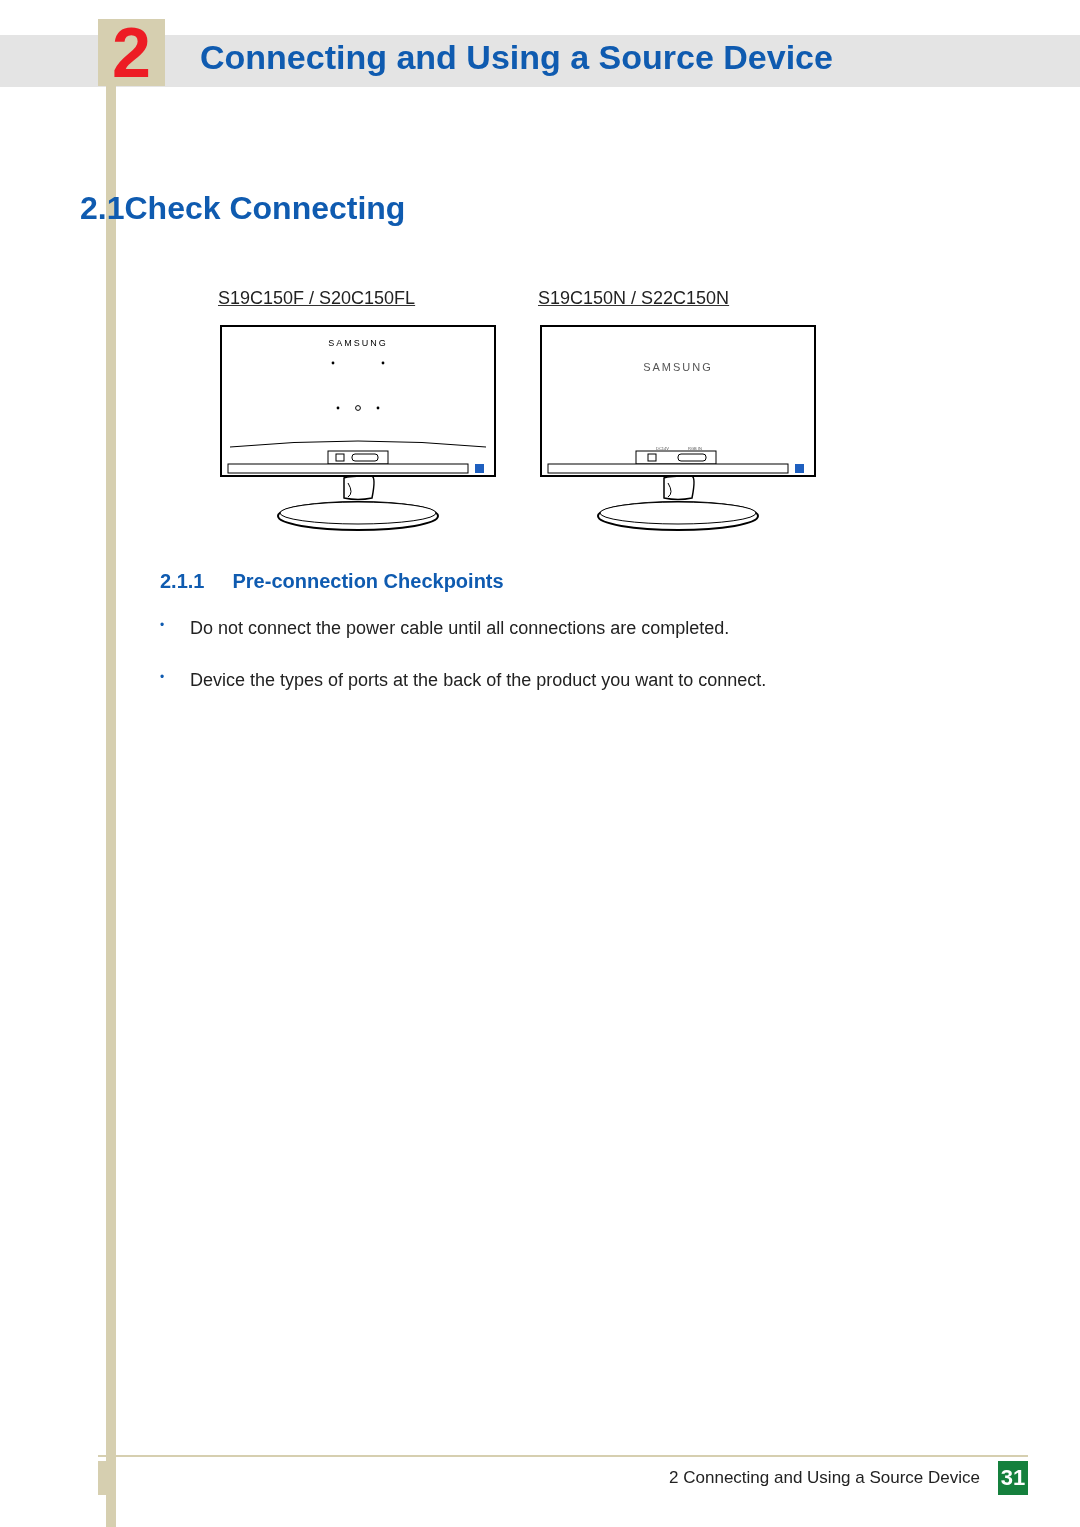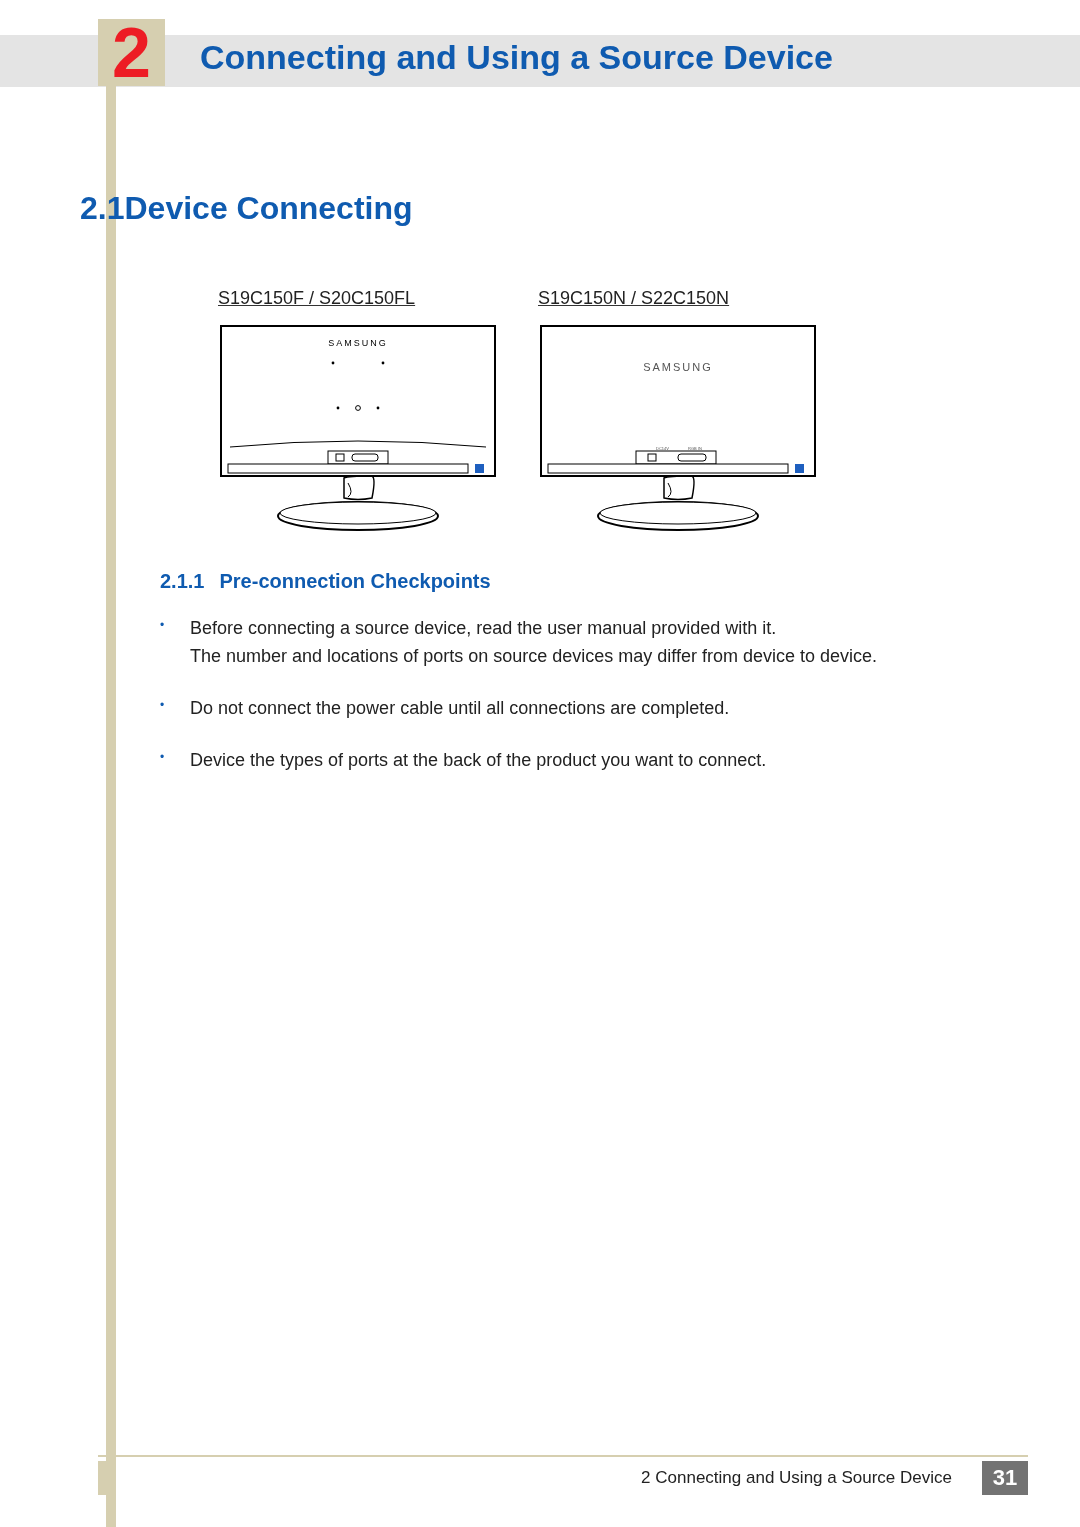--- a/index.html
+++ b/index.html
@@ -57,36 +57,36 @@
     top:288px; left:218px;
     display:flex; gap:40px;
   }
   .model { width:280px;text-decoration:underline; }
   .model-label { font-size:18px; color:#222; margin-bottom:14px; }
   .monitor-figure { width:280px; height:210px; }
   .subsection {
     position:absolute;
     top:570px; left:160px; right:70px;
   }
-  .sub-heading { display:flex; gap:15px; font-size:20px; font-weight:bold; color:#0f5bb0; margin-bottom:22px; }
+  .sub-heading { display:flex; gap:28px; font-size:20px; font-weight:bold; color:#0f5bb0; margin-bottom:22px; }
   .bullets { list-style:none; padding-left:30px; }
   .bullets li { position:relative; margin-bottom:24px; }
   .bullets li::before {
     content:"•"; position:absolute; left:-30px; top:3px;
     color:#0f5bb0; font-size:12px;
   }
   .bullets li .line { font-size:18px; color:#222; line-height:1.55; display:block; }
   .footer {
     position:absolute;
     bottom:32px; right:52px;
-    display:flex; align-items:center; gap:30px;
+    display:flex; align-items:center; gap:18px;
   }
   .footer-chapter { font-size:17px; color:#222; }
   .footer-pagebox {
-    background:#737373; width:46px; height:34px;
+    background:#15803d; width:30px; height:34px;
     display:flex; align-items:center; justify-content:center;
   }
   .footer-pagenum { color:#fff; font-weight:bold; font-size:22px; }
   .leftband {
     position:absolute;
     left:98px; bottom:32px;
     width:18px; height:34px;
     background:#d6cfb0;
   }
   .bottomrule {
@@ -101,21 +101,21 @@
 <div class="topband"></div>
 <div class="vband"></div>
 
 <div class="big-chapter-box">
   <span class="big-chapter-num">2</span>
 </div>
 <div class="chapter-title">Connecting and Using a Source Device</div>
 
 <div class="section">
   <span class="section-num">2.1</span>
-  <span class="section-title">Device Connecting</span>
+  <span class="section-title">Check Connecting</span>
 </div>
 
 <div class="models">
   <div class="model">
     <div class="model-label">S19C150F / S20C150FL</div>
     <svg class="monitor-figure" viewBox="0 0 280 210">
       <rect x="3" y="3" width="274" height="150" fill="#fff" stroke="#000" stroke-width="2"></rect>
       <text x="140" y="23" text-anchor="middle" font-size="9" letter-spacing="2" fill="#000">SAMSUNG</text>
       <circle cx="115" cy="40" r="1.4" fill="#000"></circle>
         <circle cx="165" cy="40" r="1.4" fill="#000"></circle>
@@ -154,24 +154,20 @@
   </div>
 </div>
 
 <div class="subsection">
   <div class="sub-heading">
     <span>2.1.1</span>
     <span>Pre-connection Checkpoints</span>
   </div>
   <ul class="bullets">
     <li>
-      <span class="line">Before connecting a source device, read the user manual provided with it.</span>
-      <span class="line">The number and locations of ports on source devices may differ from device to device.</span>
-    </li>
-    <li>
       <span class="line">Do not connect the power cable until all connections are completed.</span>
     </li>
     <li>
       <span class="line">Device the types of ports at the back of the product you want to connect.</span>
     </li>
   </ul>
 </div>
 
 <div class="bottomrule"></div>
 <div class="leftband"></div>

